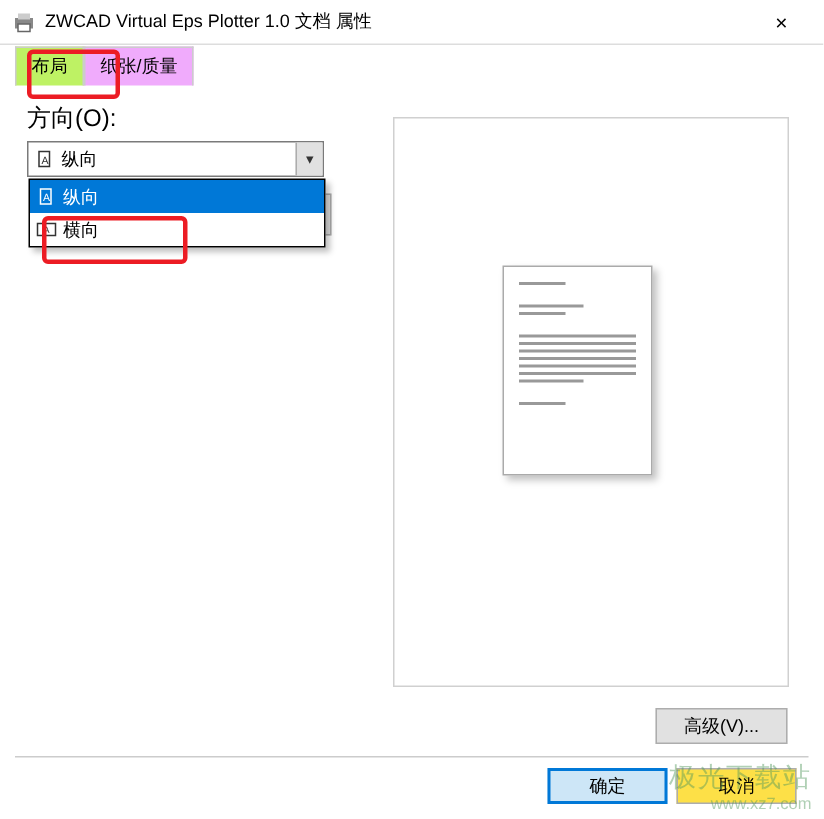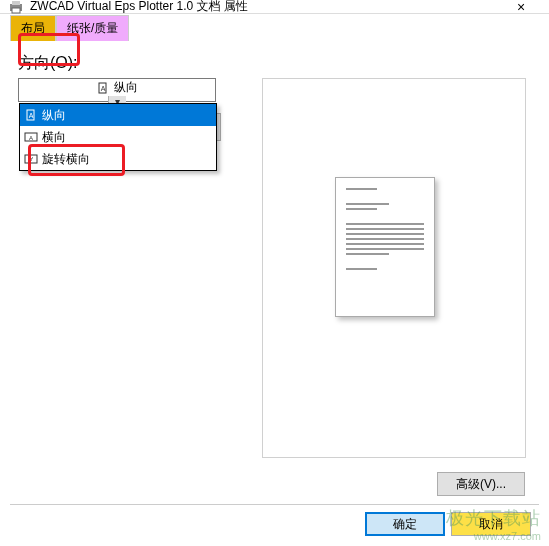--- a/index.html
+++ b/index.html
@@ -1,36 +1,36 @@
 <!DOCTYPE html>
 <html><head>
 <meta charset="utf-8">
 <style>
   * { box-sizing: border-box; font-family: "Microsoft YaHei", "Segoe UI", sans-serif; }
   body { margin: 0; background: #fff; width: 549px; height: 546px; overflow: hidden; position: relative; }
   
-  .titlebar { height: 14px; display: flex; align-items: center; padding: 0 8px; font-size: 12px; border-bottom: 1px solid #ddd; }
+  .titlebar { height: 30px; display: flex; align-items: center; padding: 0 8px; font-size: 12px; border-bottom: 1px solid #ddd; }
   .titlebar .icon { width: 16px; height: 16px; margin-right: 6px; display: inline-flex; align-items: center; justify-content: center; }
   .titlebar .title { flex: 1; color: #000; }
   .titlebar .close { width: 40px; height: 30px; display: flex; align-items: center; justify-content: center; font-size: 14px; color: #000; }
   
   .tabs { display: flex; height: 26px; margin-left: 10px; margin-top: 1px; font-size: 12px; position: relative; }
   .tab { padding: 4px 10px 2px 10px; border: 1px solid #ccc; border-bottom: none; background: #f0abfc; margin-right: 0px; position: relative; z-index: 2; }
-  .tab.active { background: #eab308; }
+  .tab.active { background: #bef264; }
   
   .red-box { border: 3px solid #ec1c24; border-radius: 4px; position: absolute; }
   .red-box.tab-box { left: 18px; top: 33px; width: 62px; height: 33px; z-index: 10; }
   .red-box.option-box { left: 28px; top: 144px; width: 97px; height: 32px; z-index: 30; }
   
   .client { padding: 12px 18px; display: flex; gap: 16px; position: relative; height: 460px; }
   
   .left-col { width: 205px; position: relative; }
   .orient-label { font-size: 16px; margin-bottom: 4px; }
   
-  .combo { width: 198px; height: 24px; border: 1px solid #7a7a7a; display: flex; align-items: center; background: #fff; font-size: 12px; position: relative; flex-direction: column; }
+  .combo { width: 198px; height: 24px; border: 1px solid #7a7a7a; display: flex; align-items: center; background: #fff; font-size: 12px; position: relative; }
   .combo-content { flex: 1; padding: 0 4px; display: flex; align-items: center; gap: 4px; }
   .combo-btn { width: 18px; height: 100%; background: #e1e1e1; border-left: 1px solid #adadad; display: flex; align-items: center; justify-content: center; font-size: 10px; color: #333; }
   
   .dropdown { position: absolute; left: 0; top: 24px; width: 198px; border: 1px solid #000; background: #fff; z-index: 20; box-shadow: 3px 3px 4px rgba(0,0,0,0.25); }
   .dd-item { height: 22px; display: flex; align-items: center; padding: 0 4px; font-size: 12px; gap: 4px; }
   .dd-item.selected { background: #0078d7; color: #fff; }
   
   .orient-icon { width: 14px; height: 12px; display: inline-flex; }
   
   .hidden-btn { position: absolute; left: 155px; top: 60px; width: 48px; height: 28px; border: 1px solid #adadad; background: #e1e1e1; z-index: 5; }
@@ -110,29 +110,20 @@
         </div>
         <div class="dd-item">
           <span class="orient-icon">
             <svg width="14" height="12" viewBox="0 0 14 12">
                 <rect x="1" y="2" width="12" height="8" fill="none" stroke="#333"></rect>
                 <text x="7" y="8.5" font-size="6" text-anchor="middle" fill="#333">A</text>
               </svg>
           </span>
           <span>横向</span>
         </div>
-        <div class="dd-item">
-          <span class="orient-icon">
-            <svg width="14" height="12" viewBox="0 0 14 12">
-                <rect x="1" y="2" width="12" height="8" fill="none" stroke="#333"></rect>
-                <text x="7" y="8.5" font-size="6" text-anchor="middle" fill="#333" transform="rotate(180 7 6)">A</text>
-              </svg>
-          </span>
-          <span>旋转横向</span>
-        </div>
       </div>
     </div>
 
     <div class="hidden-btn"></div>
   </div>
 </div>
 
 <div class="preview-panel">
   <div class="paper">
     <div class="line short"></div>

